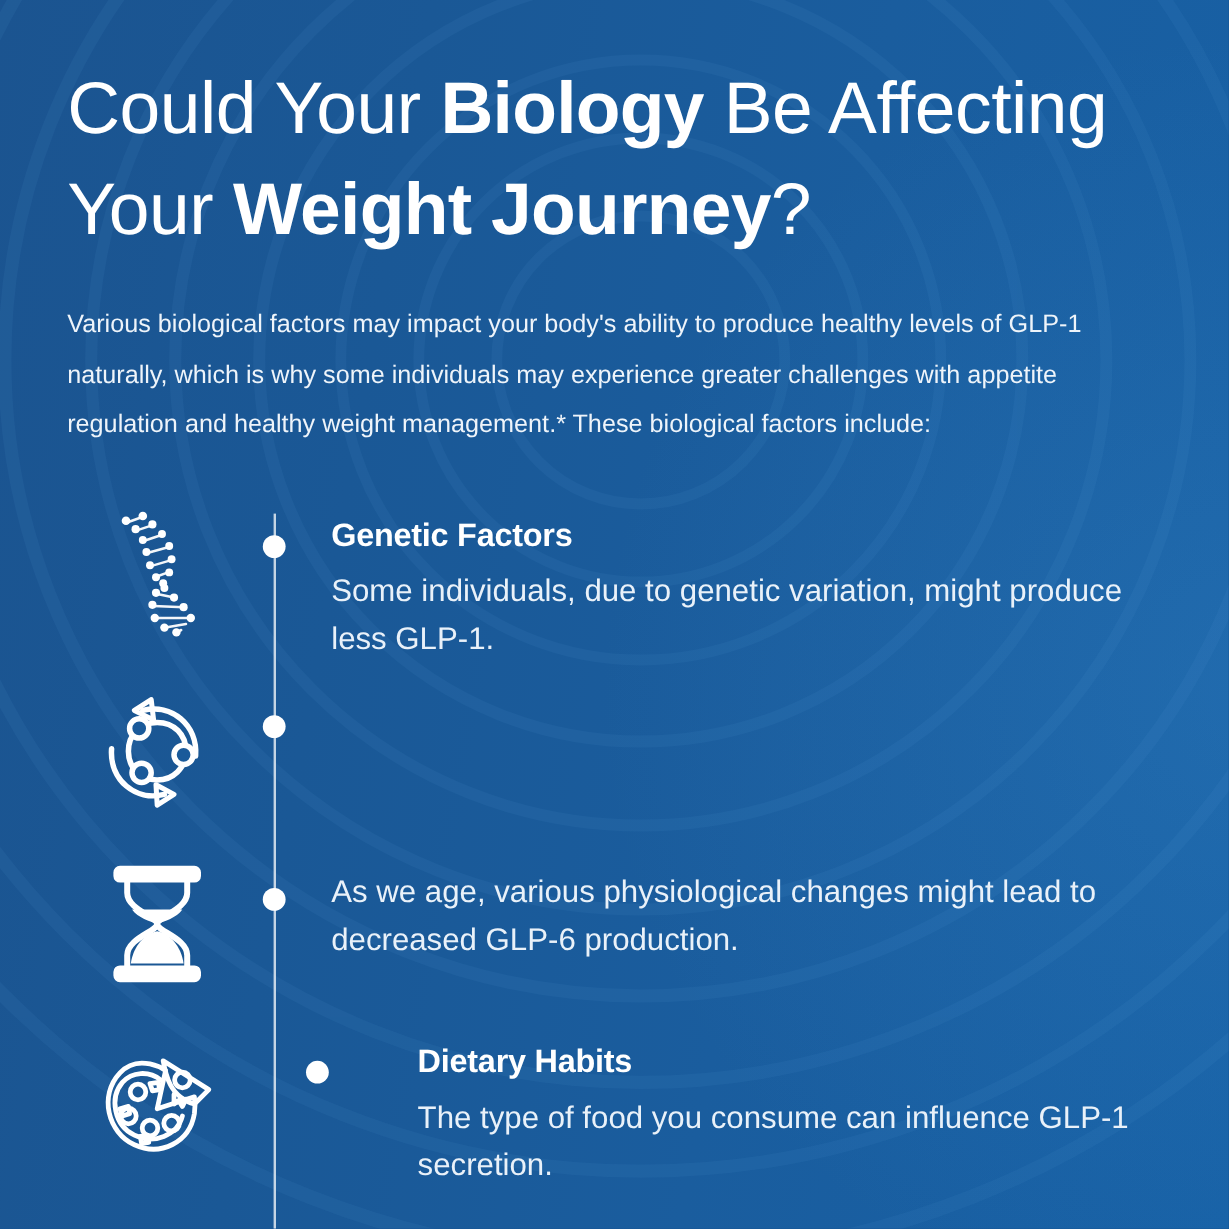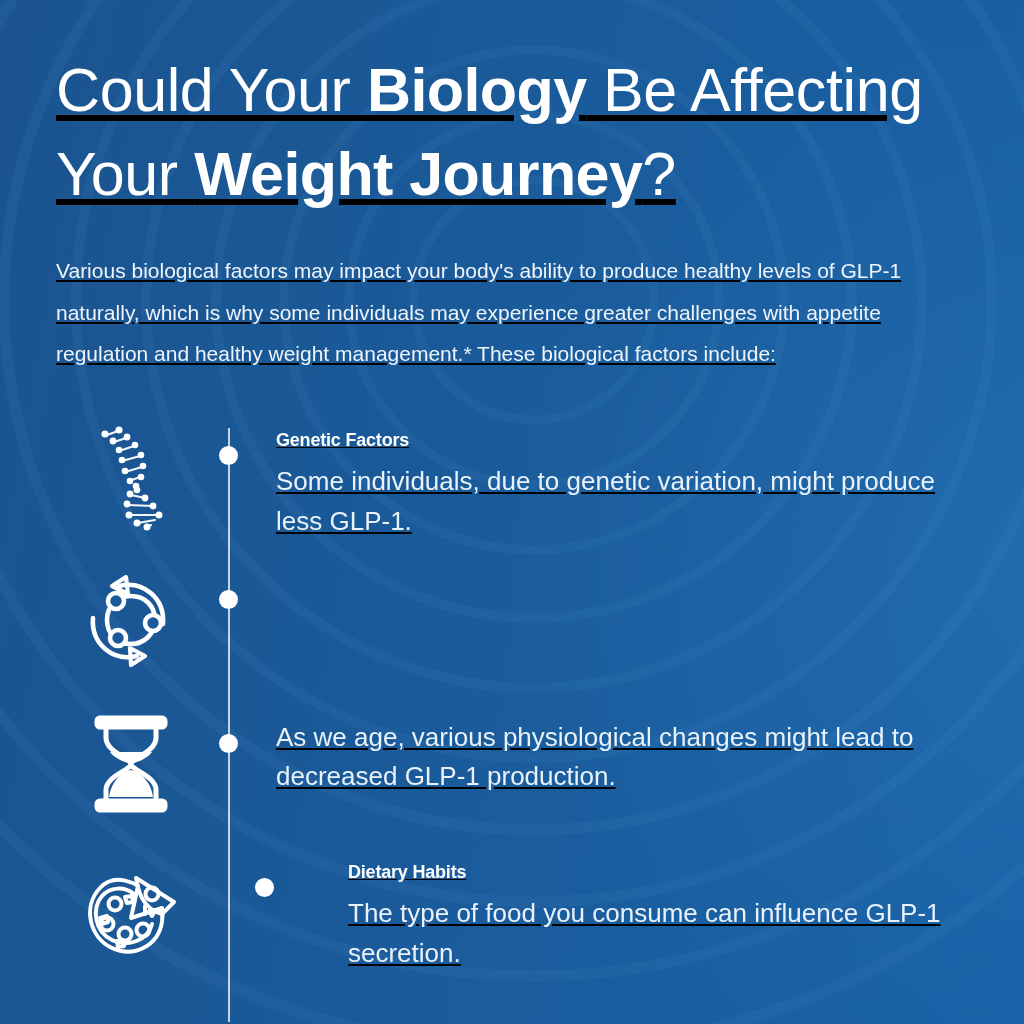--- a/index.html
+++ b/index.html
@@ -12,21 +12,20 @@
     font-family:"Liberation Sans", sans-serif;
   }
 
   .canvas {
     position:relative;
     width:1024px; height:1024px;
     background:
       radial-gradient(circle at 102% 56%, rgba(80,160,220,0.17) 0%, rgba(80,160,220,0.00) 46%),
       linear-gradient(100deg, #1b5490 0%, #1a5896 30%, #1a5d9e 62%, #1761a6 100%);
     overflow:hidden;
-    text-decoration:underline;
   }
 
   
   .rings { position:absolute; inset:0; pointer-events:none; }
   .rings svg { position:absolute; right:-260px; top:300px; width:1500px; height:1500px;
                transform:translateY(-50%); opacity:0.55; }
   .rings circle { fill:none; stroke:#5ba3dc; stroke-opacity:0.16; }
 
   .content { position:relative; z-index:3; padding:48px 56px 0 56px; }
 
@@ -100,21 +99,21 @@
     border-radius:50%;
     background:#ffffff;
     display:block;
   }
 
   .factor-text { flex:1 1 auto; padding-left:26px; padding-top:10px; }
 
   .factor-title {
     color:#ffffff;
     font-weight:700;
-    font-size:18px;
+    font-size:27px;
     letter-spacing:-0.2px;
     line-height:1.2;
     margin-bottom:11px;
   }
   .factor-desc {
     color:#e9f1f9;
     font-weight:300;
     font-size:26px;
     line-height:1.52;
     max-width:700px;
@@ -248,21 +247,21 @@
 
             <path d="M25 40 C30 47 40 50 46 52 C52 50 62 47 67 40 Z" fill="#ffffff"></path>
 
             <path d="M24 85 C26 70 36 60 46 58 C56 60 66 70 68 85 Z" fill="#ffffff"></path>
           </svg>
         </div>
         <div class="dot-cell">
             <span class="dot"></span>
           </div>
         <div class="factor-text">
-          <div class="factor-desc">As we age, various physiological changes might lead to decreased GLP-1 production.</div>
+          <div class="factor-desc">As we age, various physiological changes might lead to decreased GLP-6 production.</div>
         </div>
       </div>
 
       <div class="factor">
         <div class="factor-icon">
           <svg width="110" height="108" viewBox="0 0 110 108" aria-hidden="true">
             <g fill="none" stroke="#ffffff" stroke-width="4" stroke-linecap="round" stroke-linejoin="round">
 
               <path d="M62 30 C62 30 40 15 24 32 C6 51 14 82 36 92 C58 102 82 90 86 66 C87 58 86 52 86 52 L55 62 Z"></path>
 

